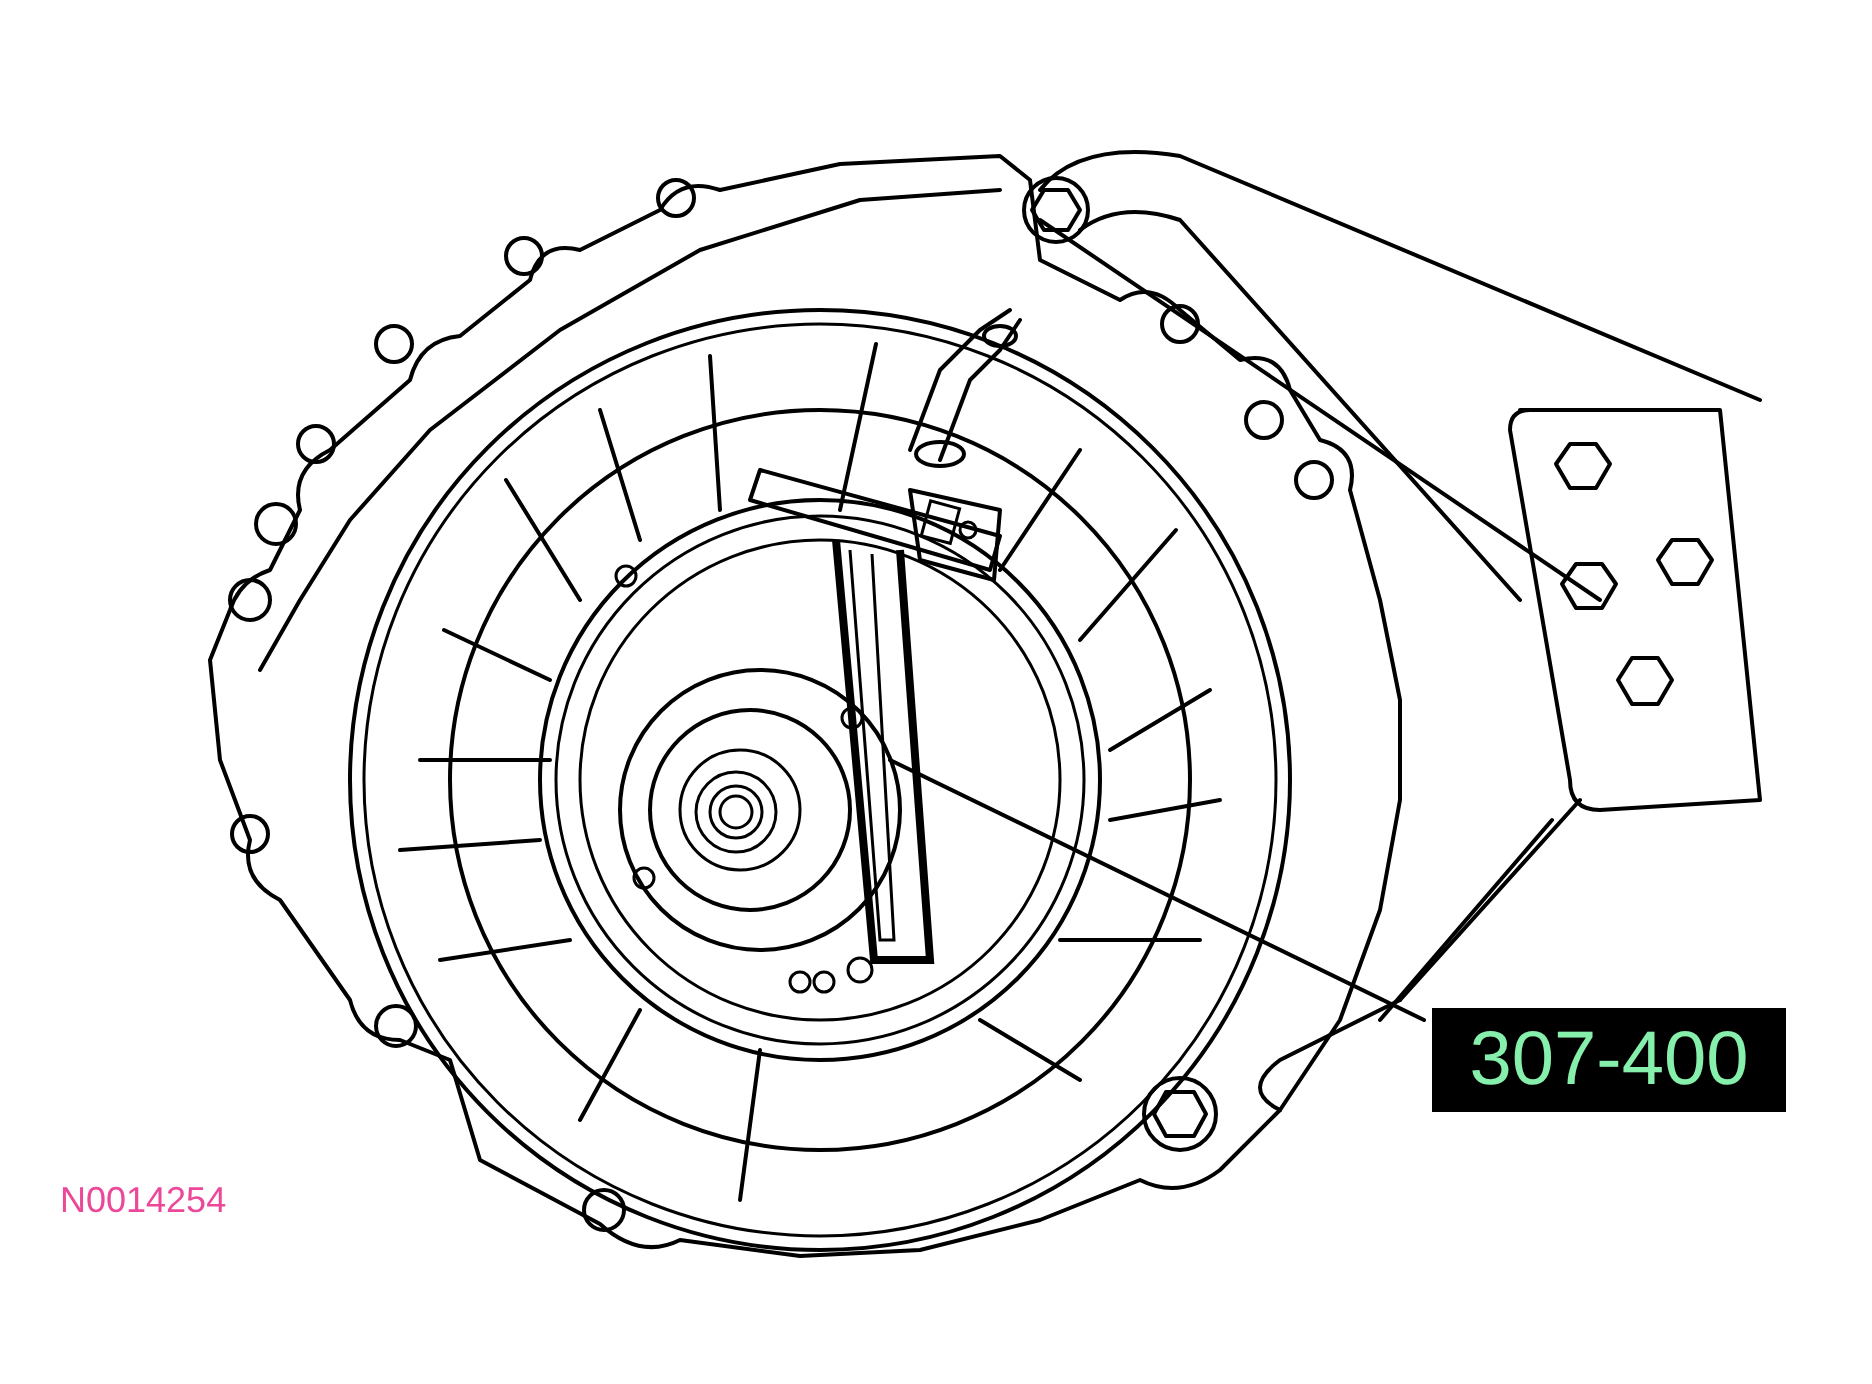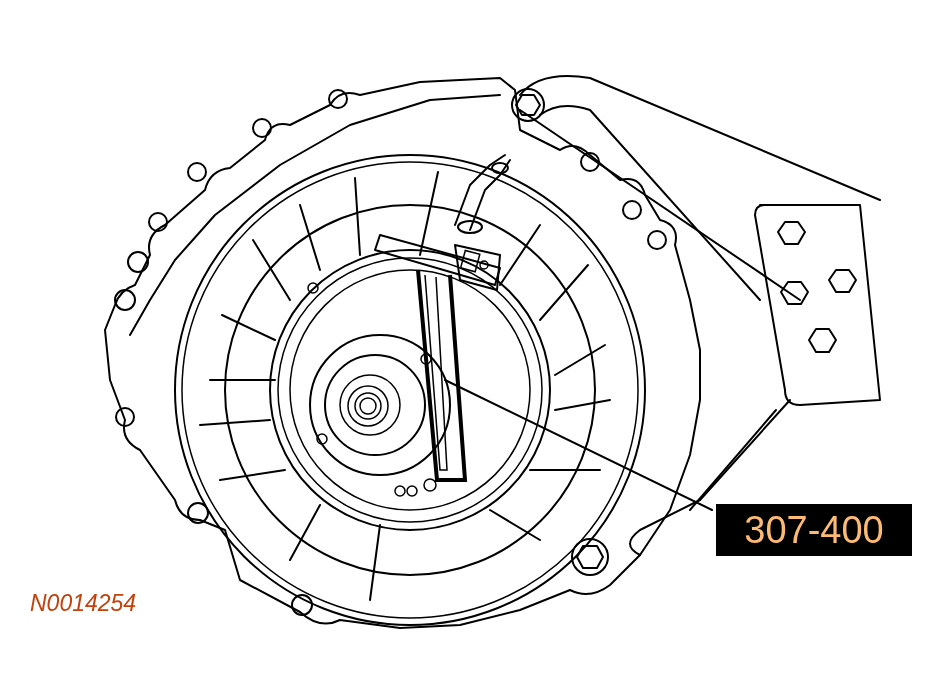--- a/index.html
+++ b/index.html
@@ -1,22 +1,22 @@
 <!DOCTYPE html>
 <html><head>
 <meta charset="utf-8">
 <style>
   html, body { margin: 0; padding: 0; background: #ffffff; }
   body { width: 936px; height: 692px; position: relative; overflow: hidden; font-family: "Liberation Sans", sans-serif; }
   #drawing { position: absolute; left: 0; top: 0; width: 936px; height: 692px; }
   .ln { fill: none; stroke: #000; stroke-width: 2; stroke-linejoin: round; stroke-linecap: round; }
   .thin { fill: none; stroke: #000; stroke-width: 1.5; }
   .thick { fill: none; stroke: #000; stroke-width: 4; }
-  .callout { position: absolute; left: 716px; top: 504px; width: 196px; height: 52px; background: #000; color: #fdba74; font-size: 38px; line-height: 52px; text-align: center; letter-spacing: 0px; }
-  .figid { position: absolute; left: 30px; top: 590px; font-size: 23px; color: #c2410c; font-style: italic; }
+  .callout { position: absolute; left: 716px; top: 504px; width: 177px; height: 52px; background: #000; color: #86efac; font-size: 38px; line-height: 52px; text-align: center; letter-spacing: 0px; }
+  .figid { position: absolute; left: 30px; top: 590px; font-size: 18px; color: #ec4899; }
 </style>
 </head>
 <body>
 
 <svg id="drawing" viewBox="0 0 936 692" xmlns="http://www.w3.org/2000/svg">
 
   <g>
     <path class="ln" d="M105,330 L115,305 Q120,290 135,285 L150,255 Q145,235 165,225 L205,190 Q210,170 230,168 L265,140 Q270,120 290,125 L330,105 Q340,88 360,95 L420,82 L500,78 L515,90 L520,130 L560,150 Q575,140 590,155 L620,180 Q640,175 645,195 L660,220 Q680,225 675,245 L690,300 L700,350 L700,400 L690,455 L670,510 L640,555 L610,585 Q590,600 570,590 L520,610 L460,625 L400,628 L340,620 Q320,630 300,612 L240,580 L225,530 L200,520 Q180,520 175,500 L140,450 Q120,440 125,420 L110,380 Z"></path>
     <path class="ln" d="M130,335 L150,300 L175,260 L215,215 L280,165 L350,125 L430,100 L500,95"></path>
   </g>

